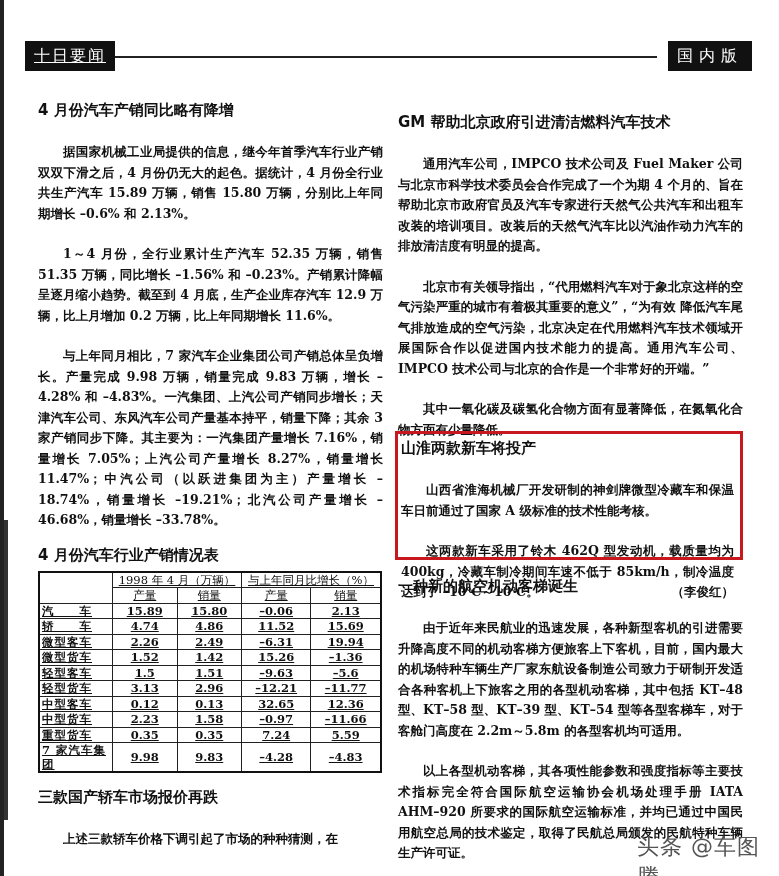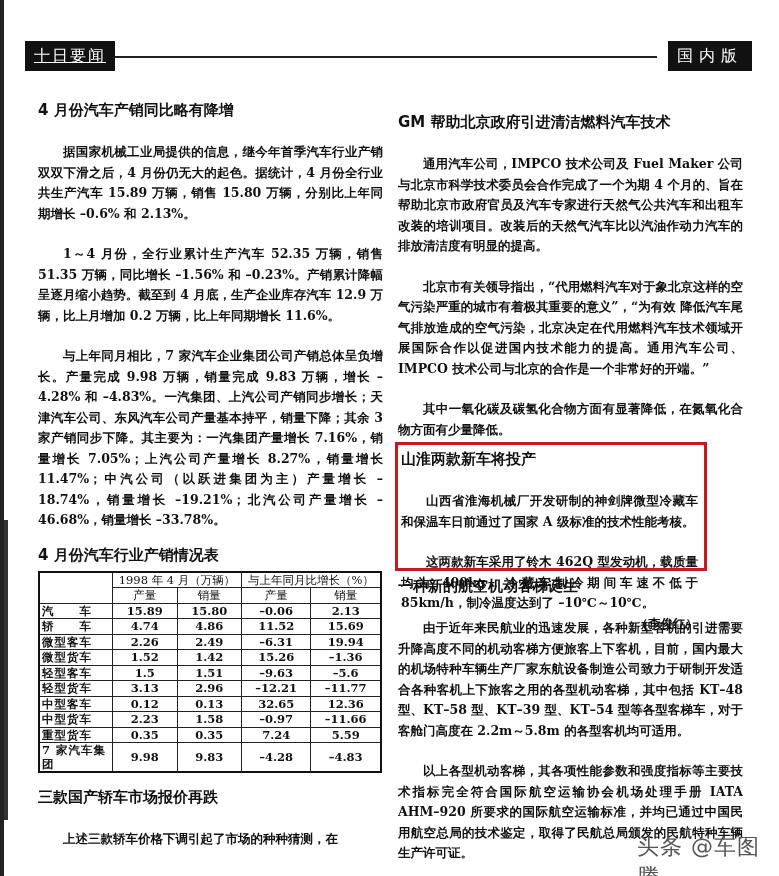--- a/index.html
+++ b/index.html
@@ -16,25 +16,25 @@
     font-family: "DejaVu Sans", sans-serif; font-size: 16px; line-height: 30px; padding: 0 9px; letter-spacing: 2px; }
   .tag.left { left: 0; text-decoration: underline; }
   .tag.right { right: 0; letter-spacing: 6px; }
   .col { position: absolute; top: 98px; }
   .col.left { left: 38px; width: 345px; }
   .col.right { left: 398px; width: 345px; }
   h2 { margin: 0; text-align: left; font-family: "DejaVu Sans", sans-serif; font-weight: bold; font-size: 15px; line-height: 24px; }
   p { margin: 0; font-size: 12.5px; line-height: 20.5px; text-align: justify; font-weight: bold; }
   p.indent { text-indent: 2em; margin-top: 20px; }
   .gap { height: 12px; }
-  table { border-collapse: collapse; width: 344px; font-size: 11.5px; font-weight: bold; margin-top: 4px; border: 2px solid #111; }
+  table { border-collapse: collapse; width: 344px; font-size: 11.5px; font-weight: bold; margin-top: 4px; border: 2px solid #111; text-decoration: underline; }
   td, th { border: 1px solid #222; text-align: center; padding: 0 2px; height: 14.5px; line-height: 14px; font-weight: bold; }
   th { font-weight: normal; }
   td.rowname { text-align: left; width: 68px; letter-spacing: 1px; }
-  .redbox { position: absolute; left: 395px; top: 442px; width: 312px; height: 129px; border: 3px solid #c8171e; box-sizing: border-box; padding: 2px 6px 0 3px; }
+  .redbox { position: absolute; left: 395px; top: 431px; width: 348px; height: 129px; border: 3px solid #c8171e; box-sizing: border-box; padding: 2px 6px 0 3px; }
   .watermark { position: absolute; left: 637px; top: 832px; font-family: "DejaVu Sans", sans-serif; font-size: 22px; color: #555; letter-spacing: 1px; }
   .author { float: right; font-weight: bold; }
 </style>
 </head>
 <body>
 
 <div class="edge"></div>
 <div class="edge2"></div>
 
 <div class="header-bar">

